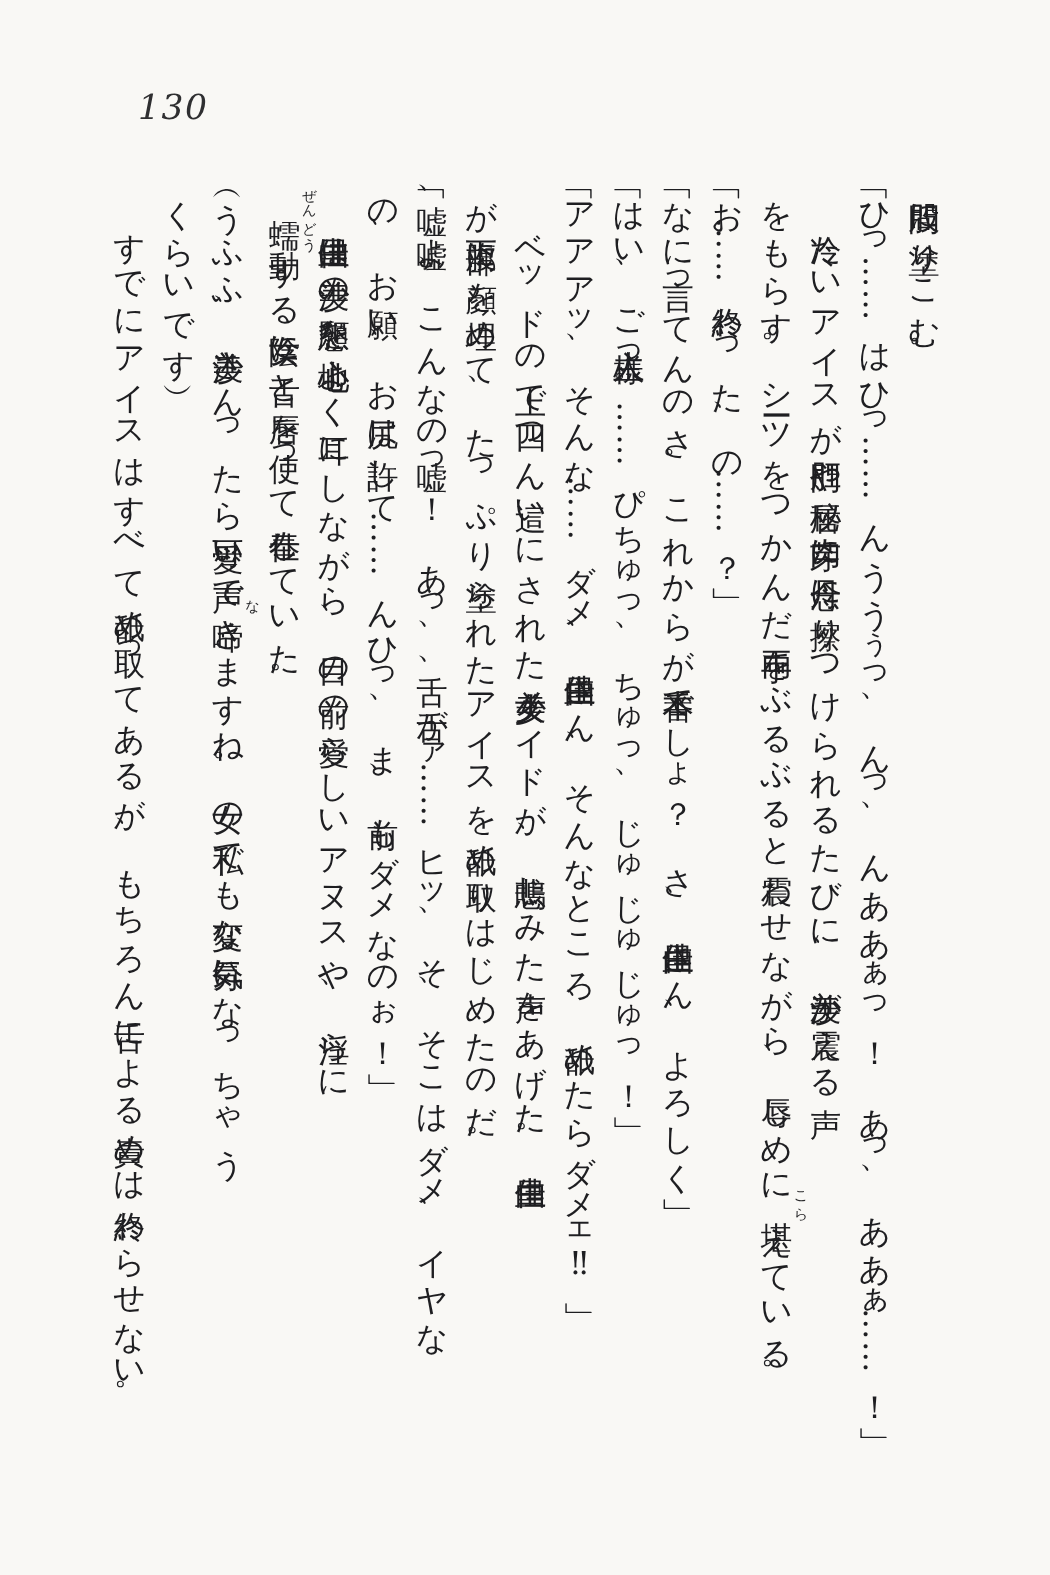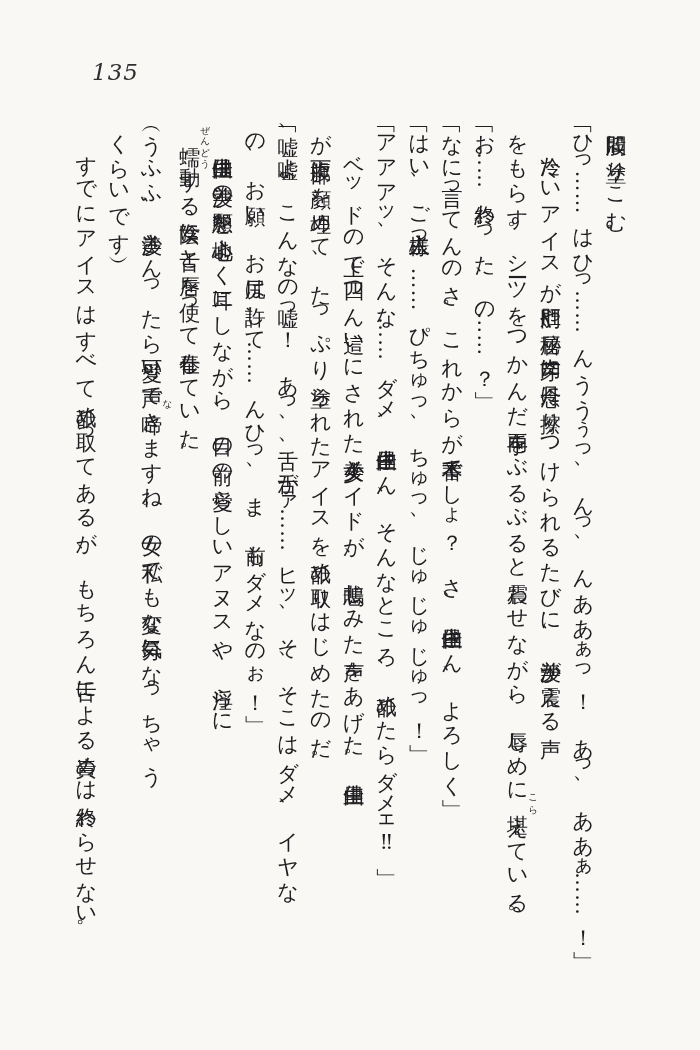--- a/index.html
+++ b/index.html
@@ -45,21 +45,21 @@
     font-size: 9.5px;
     letter-spacing: 0;
     color: #2a2a2c;
     font-family: "DejaVu Serif", "Liberation Serif", serif;
   }
 </style>
 </head>
 <body>
 
 <div class="page">
-  <div class="page-number">135</div>
+  <div class="page-number">130</div>
   <div class="text-area">
       <p class="">股間に塗りこむ。</p>
       <p class="">「ひっ……はひっ……んううぅっ、んっ、んああぁっ！　あっ、ああぁ……！」</p>
       <p class="indent">冷たいアイスが肛門や秘唇、肉芽に丹念に擦りつけられるたびに、美沙が震える声<br>をもらす。シーツをつかんだ両手をぶるぶると震わせながら、辱しめに<ruby>堪<rt>こら</rt></ruby>えている。</p>
       <p class="">「お……終わった、の……？」</p>
       <p class="">「なに言ってんのさ。これからが本番でしょ？　さ、由佳里さん、よろしく」</p>
       <p class="">「はい、ご主人様っ。……ぴちゅっ、ちゅっ、じゅじゅじゅっ！」</p>
       <p class="">「アアアッ、そんな……ダメ、由佳里さん、そんなところ、舐めたらダメェ‼」</p>
       <p class="indent">ベッドの上で四つん這いにされた美少女メイドが、悲鳴じみた声をあげた。由佳里<br>が下腹部に顔を埋めて、たっぷり塗られたアイスを舐め取りはじめたのだ。</p>
       <p class="">「嘘、嘘よ、こんなの嘘っ！　あっ、舌、舌がァ……ヒッ、そ、そこはダメ、イヤな<br>の、お願い、お尻は許して……んひっ、ま、前もダメなのぉ！」</p>

